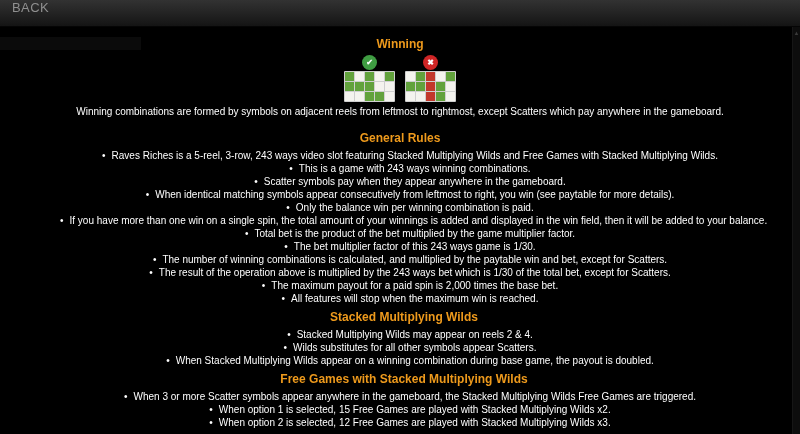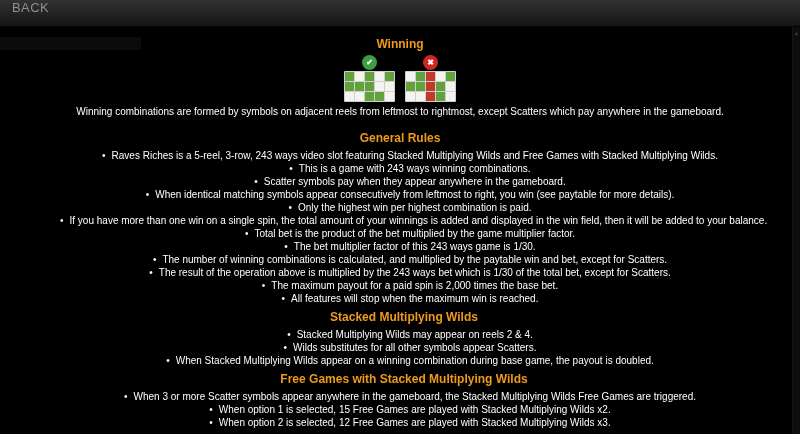--- a/index.html
+++ b/index.html
@@ -110,21 +110,21 @@
 
   <div class="caption">Winning combinations are formed by symbols on adjacent reels from leftmost to rightmost, except Scatters which pay anywhere in the gameboard.</div>
 
   <h2 class="section-title gr-title">General Rules</h2>
   <ul class="rules">
 
   <li>Raves Riches is a 5-reel, 3-row, 243 ways video slot featuring Stacked Multiplying Wilds and Free Games with Stacked Multiplying Wilds.</li>
       <li>This is a game with 243 ways winning combinations.</li>
       <li>Scatter symbols pay when they appear anywhere in the gameboard.</li>
       <li>When identical matching symbols appear consecutively from leftmost to right, you win (see paytable for more details).</li>
-      <li>Only the highest win per highest combination is paid.</li>
+      <li>Only the balance win per winning combination is paid.</li>
       <li>If you have more than one win on a single spin, the total amount of your winnings is added and displayed in the win field, then it will be added to your balance.</li>
       <li>Total bet is the product of the bet multiplied by the game multiplier factor.</li>
       <li>The bet multiplier factor of this 243 ways game is 1/30.</li>
       <li>The number of winning combinations is calculated, and multiplied by the paytable win and bet, except for Scatters.</li>
       <li>The result of the operation above is multiplied by the 243 ways bet which is 1/30 of the total bet, except for Scatters.</li>
       <li>The maximum payout for a paid spin is 2,000 times the base bet.</li>
       <li>All features will stop when the maximum win is reached.</li>
     </ul>
 
   <h2 class="section-title sub-title">Stacked Multiplying Wilds</h2>

